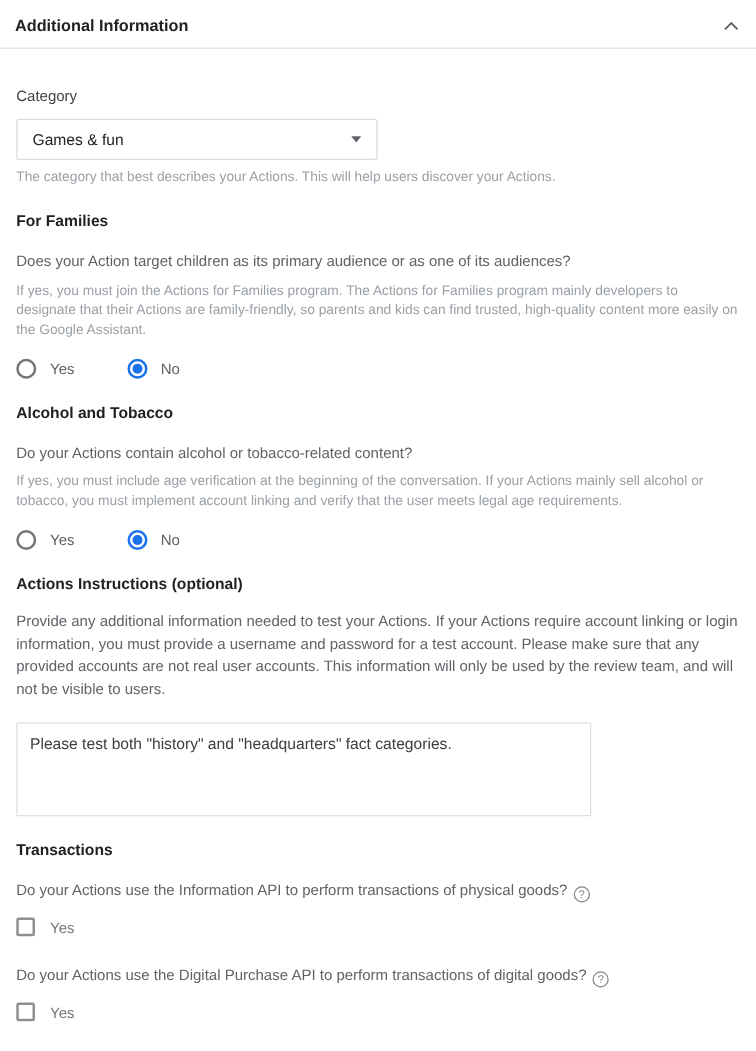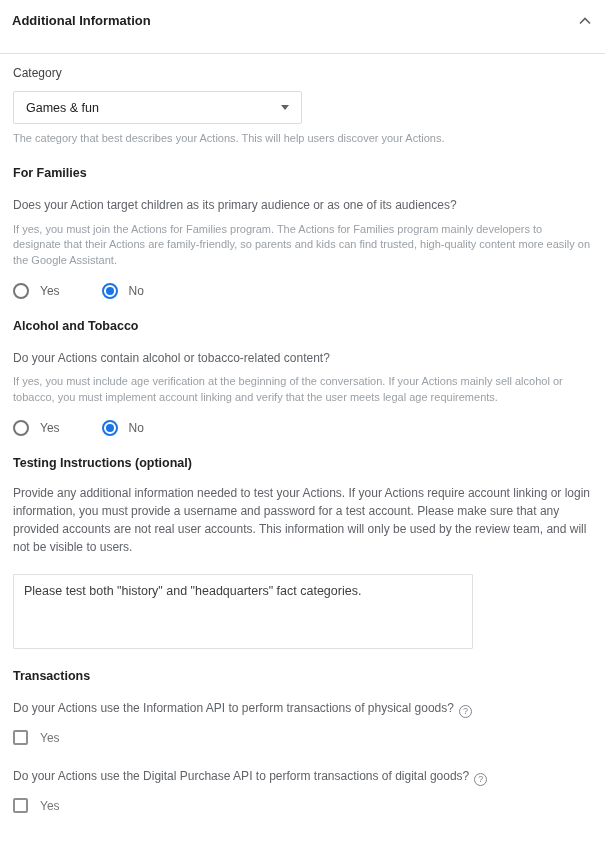--- a/index.html
+++ b/index.html
@@ -14,28 +14,28 @@
   html,body{background:#fff;}
   body{
     width:605px;height:841px;
     font-family:"Liberation Sans","DejaVu Sans",sans-serif;
     color:var(--heading);
     overflow:hidden;
   }
   .panel{width:100%;}
   .panel-header{
     display:flex;align-items:center;justify-content:space-between;
-    padding:13px 14px 25px 12px;
+    padding:13px 14px 10px 12px;
     border-bottom:1px solid var(--border);
     cursor:pointer;
   }
   .panel-title{font-size:13px;font-weight:bold;color:var(--heading);}
   .chevron{display:inline-flex;align-items:center;color:#5f6368;}
   .content{padding:0 13px;}
-  .field-label{display:block;margin-top:12px;font-size:12px;color:#424242;}
+  .field-label{display:block;margin-top:31px;font-size:12px;color:#424242;}
   .select{
     margin-top:11px;
     width:289px;height:33px;
     border:1px solid #dadce0;border-radius:2px;
     display:flex;align-items:center;justify-content:space-between;
     padding:0 12px;
     cursor:pointer;
     background:#fff;
     gap:12px;
   }
@@ -133,21 +133,21 @@
       <label class="radio">
         <span class="radio-circle"></span>
         <span class="radio-label">Yes</span>
       </label>
       <label class="radio">
         <span class="radio-circle selected"></span>
         <span class="radio-label">No</span>
       </label>
     </div>
 
-    <h3 class="section-title">Testing Instructions (optional)</h3>
+    <h3 class="section-title">Actions Instructions (optional)</h3>
     <p class="desc">Provide any additional information needed to test your Actions. If your Actions require account linking or login information, you must provide a username and password for a test account. Please make sure that any provided accounts are not real user accounts. This information will only be used by the review team, and will not be visible to users.</p>
     <textarea class="notes" spellcheck="false" style="">Please test both "history" and "headquarters" fact categories.</textarea>
 
     <h3 class="section-title">Transactions</h3>
 
     <p class="question">
       <span>Do your Actions use the Information API to perform transactions of physical goods?</span><span class="help-icon">?</span>
     </p>
     <label class="check-row">
       <span class="checkbox"></span>

